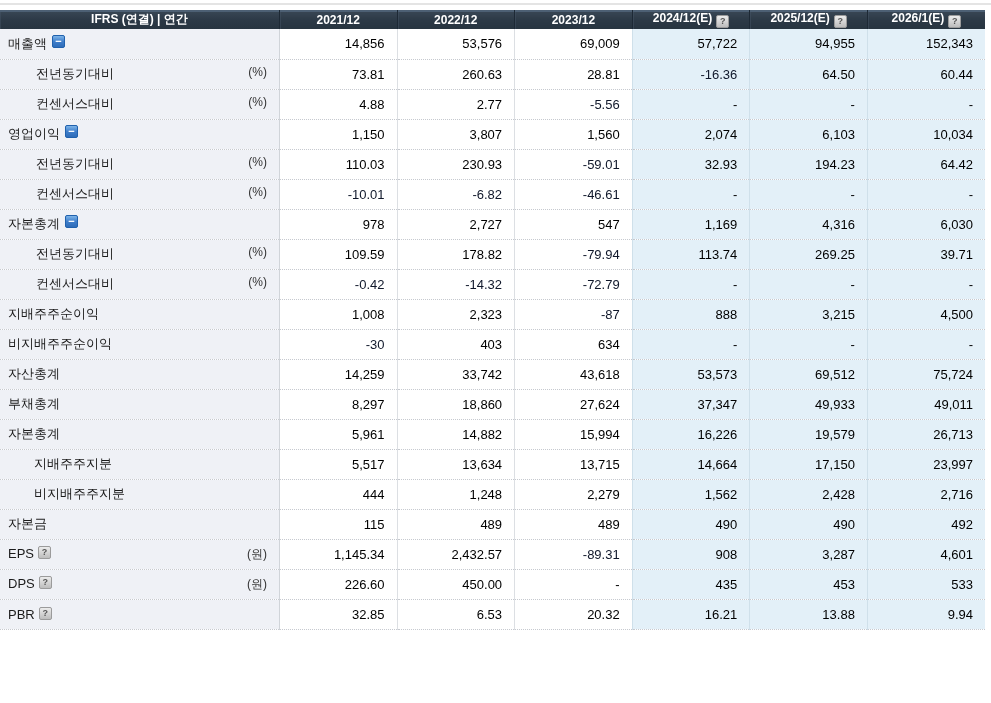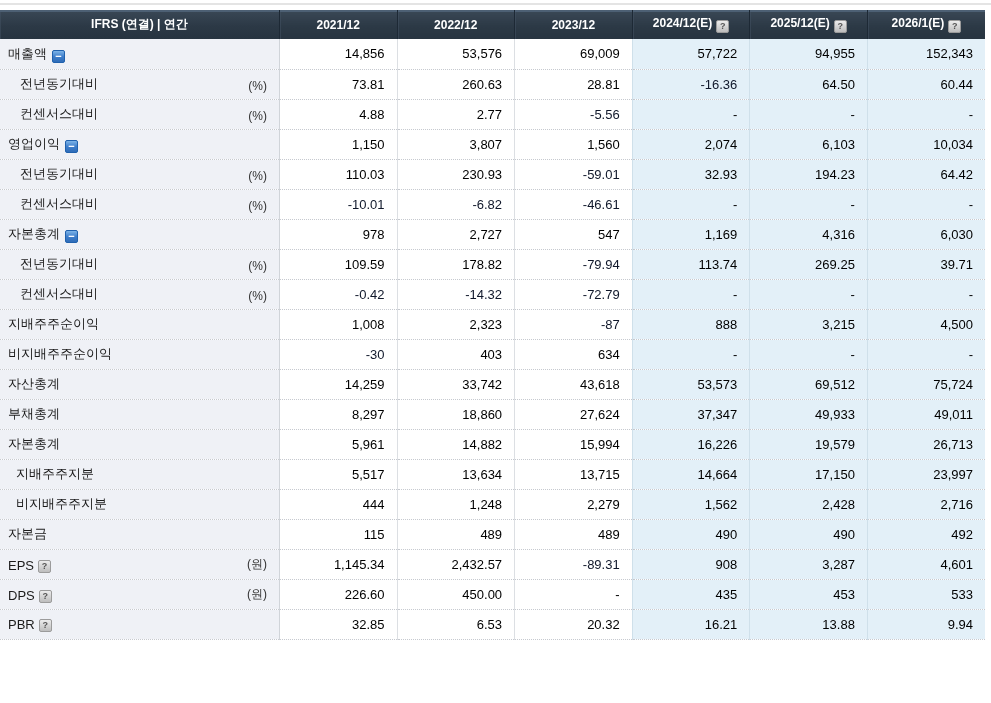--- a/index.html
+++ b/index.html
@@ -16,21 +16,21 @@
   table.fin-table {
     border-collapse: collapse;
     table-layout: fixed;
     width: 985px;
   }
   col.c-label { width: 278px; }
   col.c-val { width: 117px; }
 
   
   thead th {
-    height: 29px;
+    height: 19px;
     background: linear-gradient(#3a4856, #2c3946 55%, #273440);
     color: #fff;
     font-size: 12px;
     font-weight: bold;
     text-align: center;
     vertical-align: middle;
     border-left: 1px solid #1d2935;
     box-shadow: inset 0 2px 0 #4d6074, inset 1px 0 0 #46566678;
     white-space: nowrap;
     margin-top: 46px;
@@ -44,24 +44,24 @@
     vertical-align: middle;
     border-bottom: 1px dotted #c6c9cf;
     white-space: nowrap;
     overflow: hidden;
   }
   td.label-cell {
     background: #eff1f6;
     border-right: 1px solid #d0d4d9;
     padding: 0 12px 0 8px;
   }
-  .label-inner { display: flex; align-items: flex-end; }
+  .label-inner { display: flex; align-items: flex-start; }
   .label-inner .grow { flex: 1 1 auto; }
-  td.label-cell.indent1 { padding-left: 16px; }
-  td.label-cell.indent2 { padding-left: 20px; margin-left: 8px; }
+  td.label-cell.indent1 { padding-left: 34px; }
+  td.label-cell.indent2 { padding-left: 36px; margin-left: 8px; }
   .row-label { color: #1b1b1b; letter-spacing: 0; }
   .unit { color: #333; font-size: 12px; }
 
   td.val {
     text-align: right;
     padding-right: 12px;
     background: #fff;
     border-left: 1px solid #dcdfe3;
     color: #000;
   }

